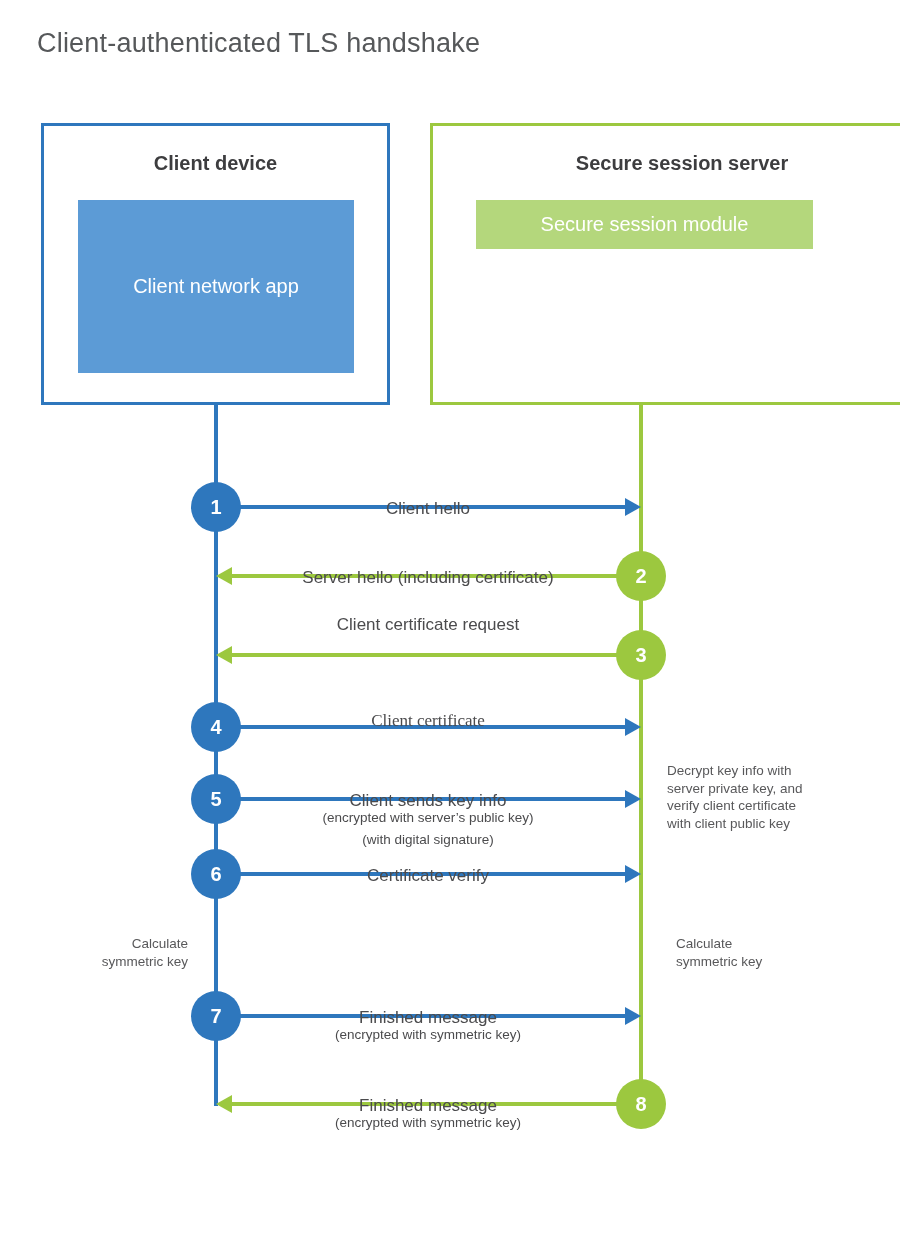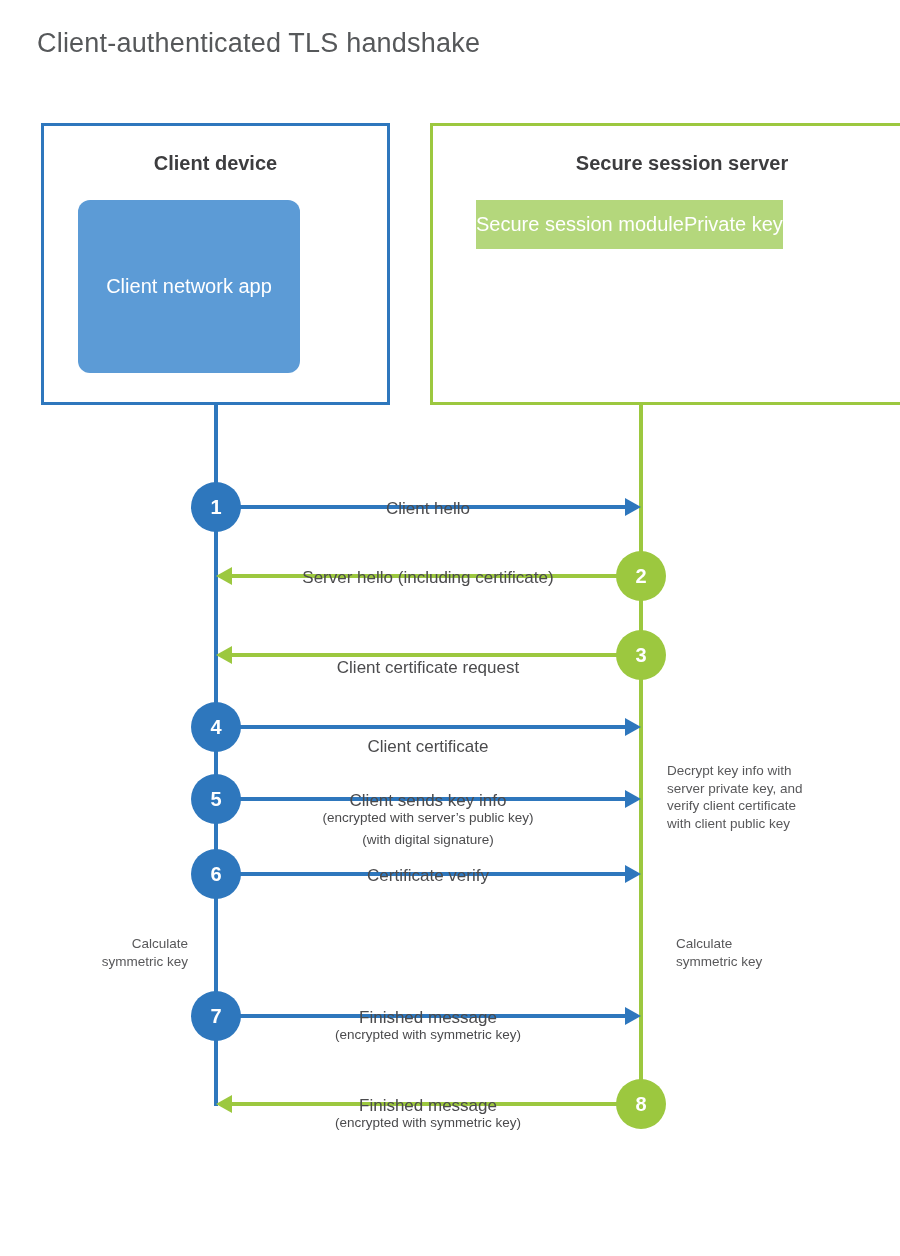--- a/index.html
+++ b/index.html
@@ -51,40 +51,39 @@
     width: 100%;
     text-align: center;
     font-size: 20px;
     font-weight: bold;
     color: #3d3d3f;
   }
   .client-app {
     position: absolute;
     left: 34px;
     top: 74px;
-    width: 222px;
+    width: 276px;
     height: 173px;
     background: var(--blue-light);
     color: #ffffff;
     font-size: 20px;
     display: flex;
     align-items: center;
     justify-content: center;
     text-align: center;
     line-height: 1.45;
-    border-radius: 12px;
   }
   .server-modules {
     position: absolute;
     left: 43px;
     top: 74px;
     width: 337px;
     display: flex;
-    flex-direction: row;
-    gap: 0;
+    flex-direction: column;
+    gap: 14px;
   }
   .server-module {
     height: 49px;
     background: var(--green-light);
     color: #ffffff;
     font-size: 20px;
     display: flex;
     align-items: center;
     justify-content: center;
   }
@@ -171,21 +170,20 @@
     <div class="actor-title">Client device</div>
     <div class="client-app">
       <span>Client network app</span>
     </div>
   </div>
 
   <div class="actor-box server">
     <div class="actor-title">Secure session server</div>
     <div class="server-modules">
       <div class="server-module">Secure session module</div>
-      <div class="server-module">Private key</div>
     </div>
   </div>
 
   <div class="lifeline client"></div>
   <div class="lifeline server"></div>
 
   <div id="steps-layer">
   <div class="step-circle blue" style="left: 191px; top: 482px;">
         <span>1</span>
       </div>
@@ -198,28 +196,28 @@
       </div>
   <div class="arrow-line green" style="left: 232px; width: 386px; top: 574px;"></div>
   <div class="arrow-head green left" style="left: 216px; top: 567px;"></div>
   <div class="msg-label" style="top: 548px;">Server hello (including certificate)</div>
 
   <div class="step-circle green" style="left: 616px; top: 630px;">
         <span>3</span>
       </div>
   <div class="arrow-line green" style="left: 232px; width: 386px; top: 653px;"></div>
   <div class="arrow-head green left" style="left: 216px; top: 646px;"></div>
-  <div class="msg-label" style="top: 638px;">Client certificate request</div>
+  <div class="msg-label" style="top: 595px;">Client certificate request</div>
 
   <div class="step-circle blue" style="left: 191px; top: 702px;">
         <span>4</span>
       </div>
   <div class="arrow-line blue" style="left: 239px; width: 386px; top: 725px;"></div>
   <div class="arrow-head blue right" style="left: 625px; top: 718px;"></div>
-  <div class="msg-label" style="top: 717px;">Client certificate</div>
+  <div class="msg-label" style="top: 691px; font-family: Liberation Serif, serif;">Client certificate</div>
 
   <div class="step-circle blue" style="left: 191px; top: 774px;">
         <span>5</span>
       </div>
   <div class="arrow-line blue" style="left: 239px; width: 386px; top: 797px;"></div>
   <div class="arrow-head blue right" style="left: 625px; top: 790px;"></div>
   <div class="msg-label" style="top: 771px;">Client sends key info</div>
   <div class="msg-sublabel" style="top: 810px;">(encrypted with server’s public key)</div>
 
   <div class="step-circle blue" style="left: 191px; top: 849px;">

